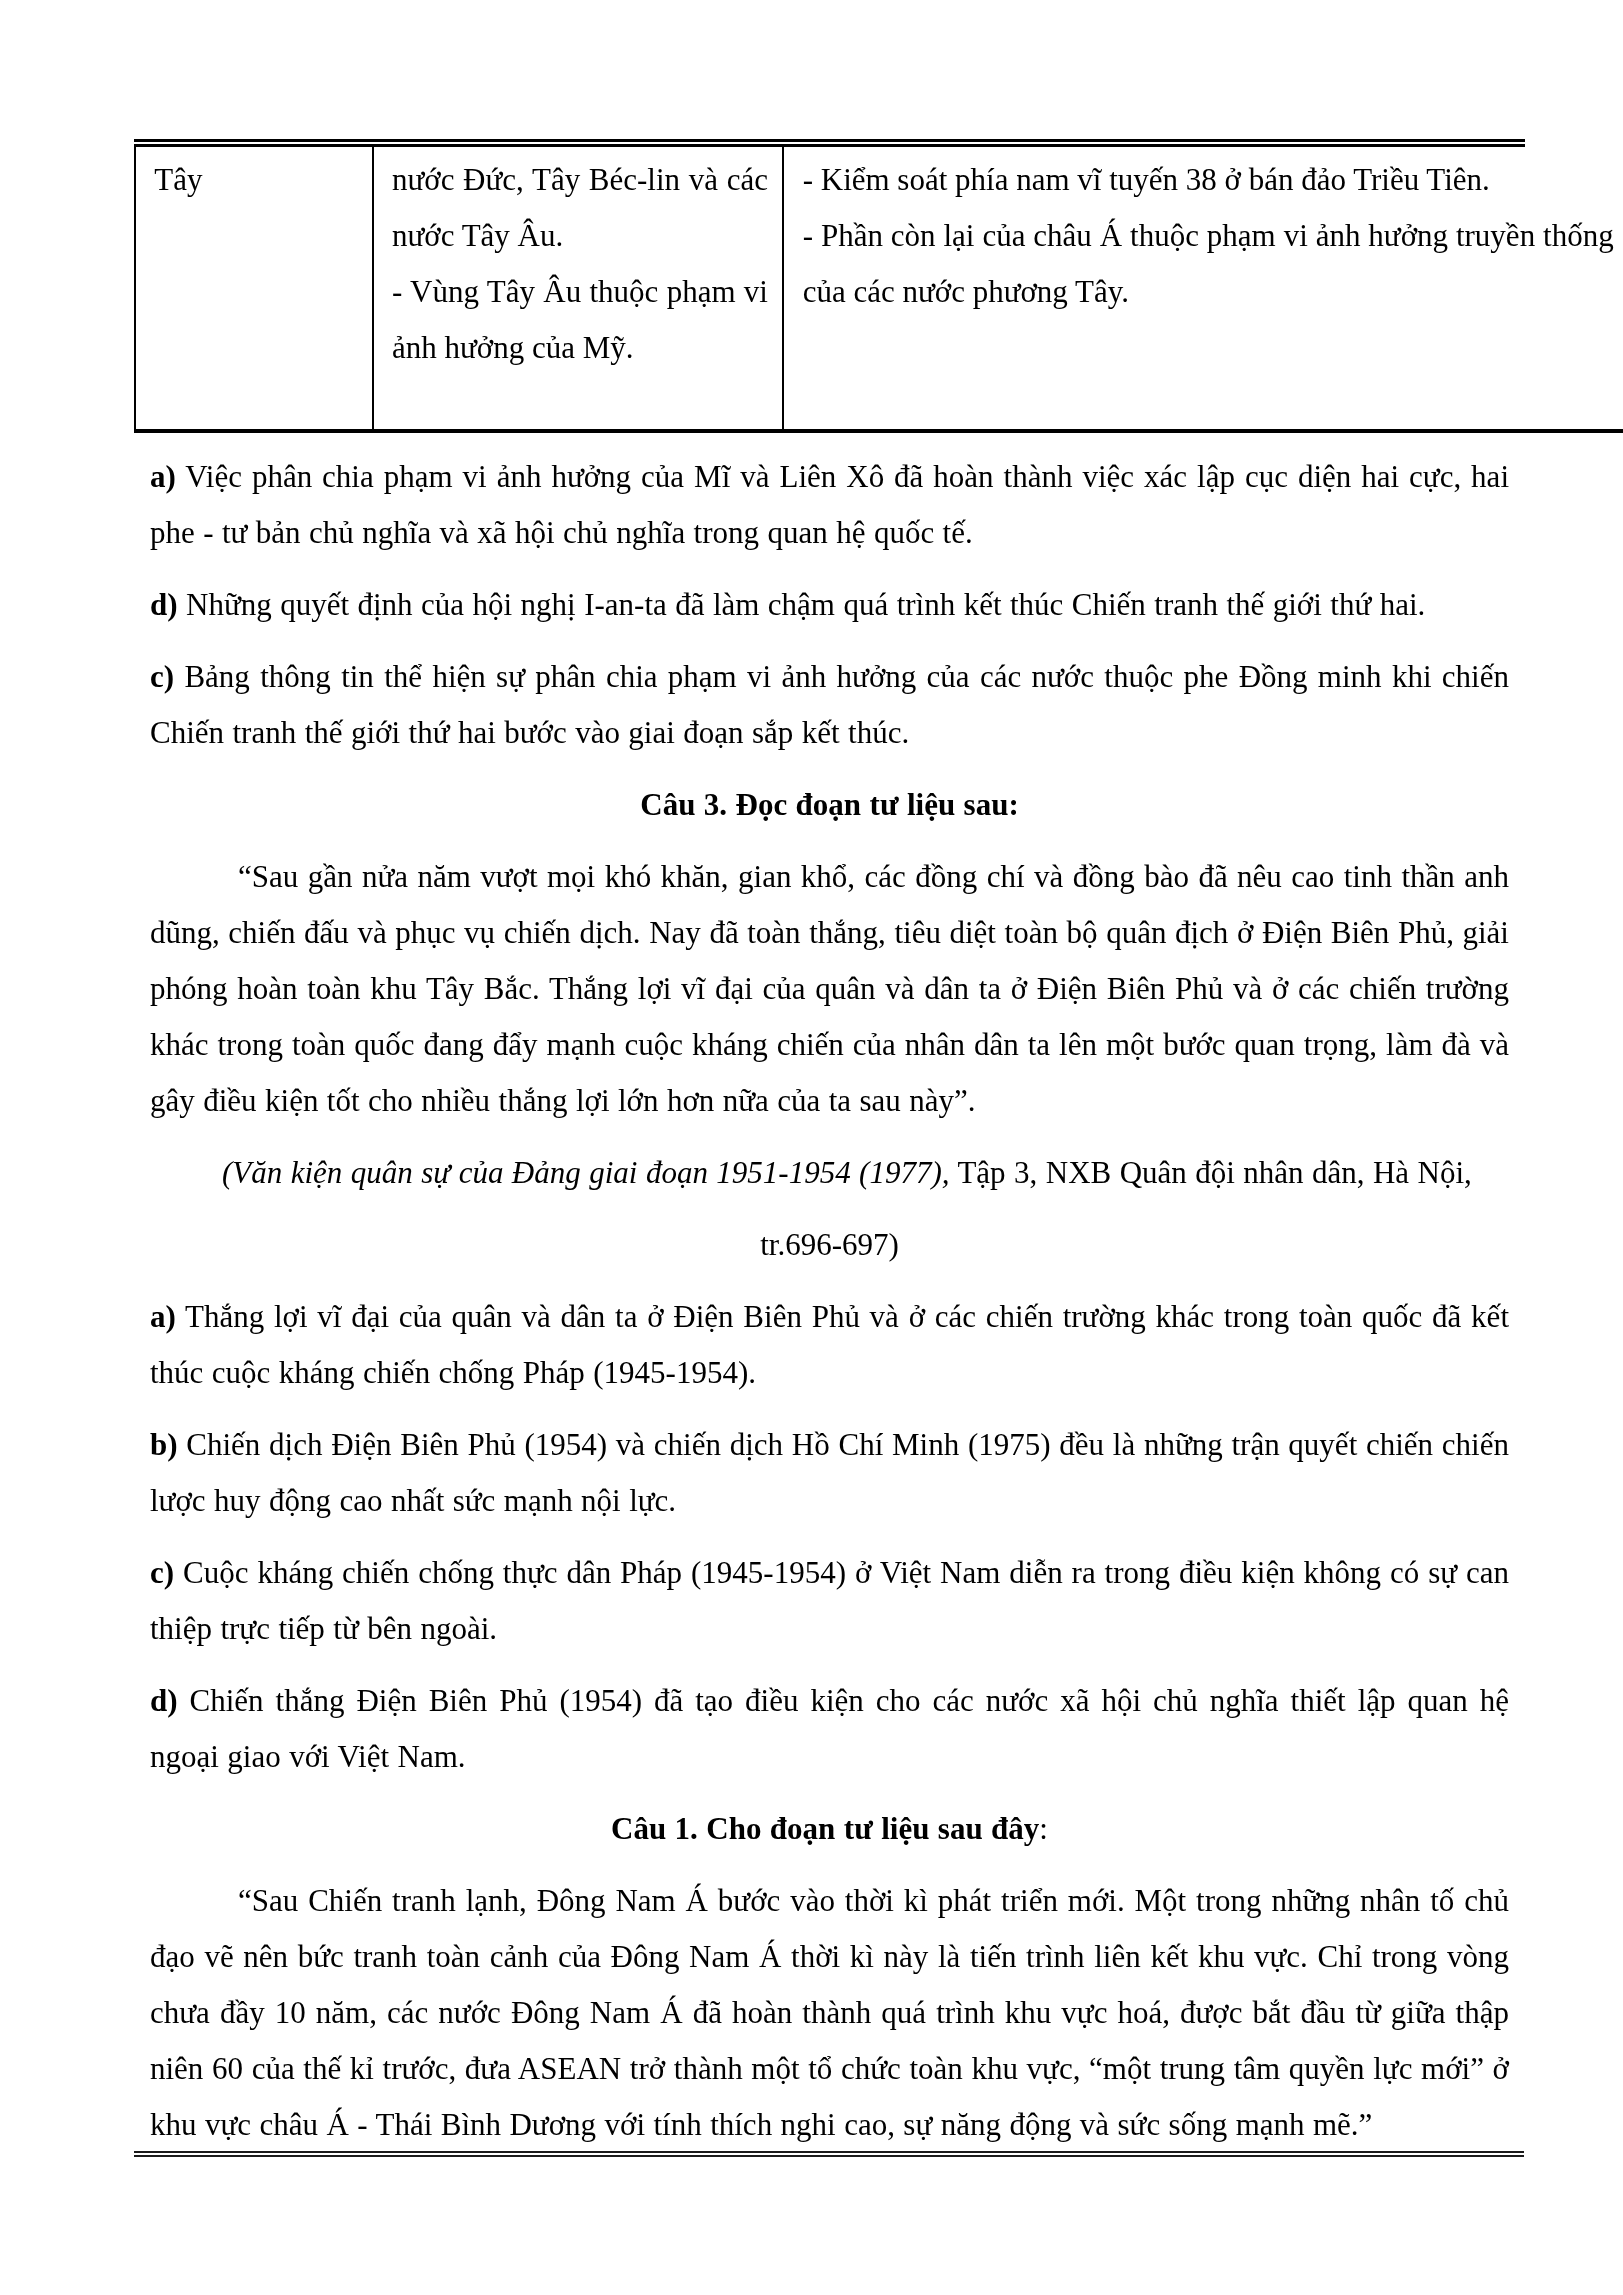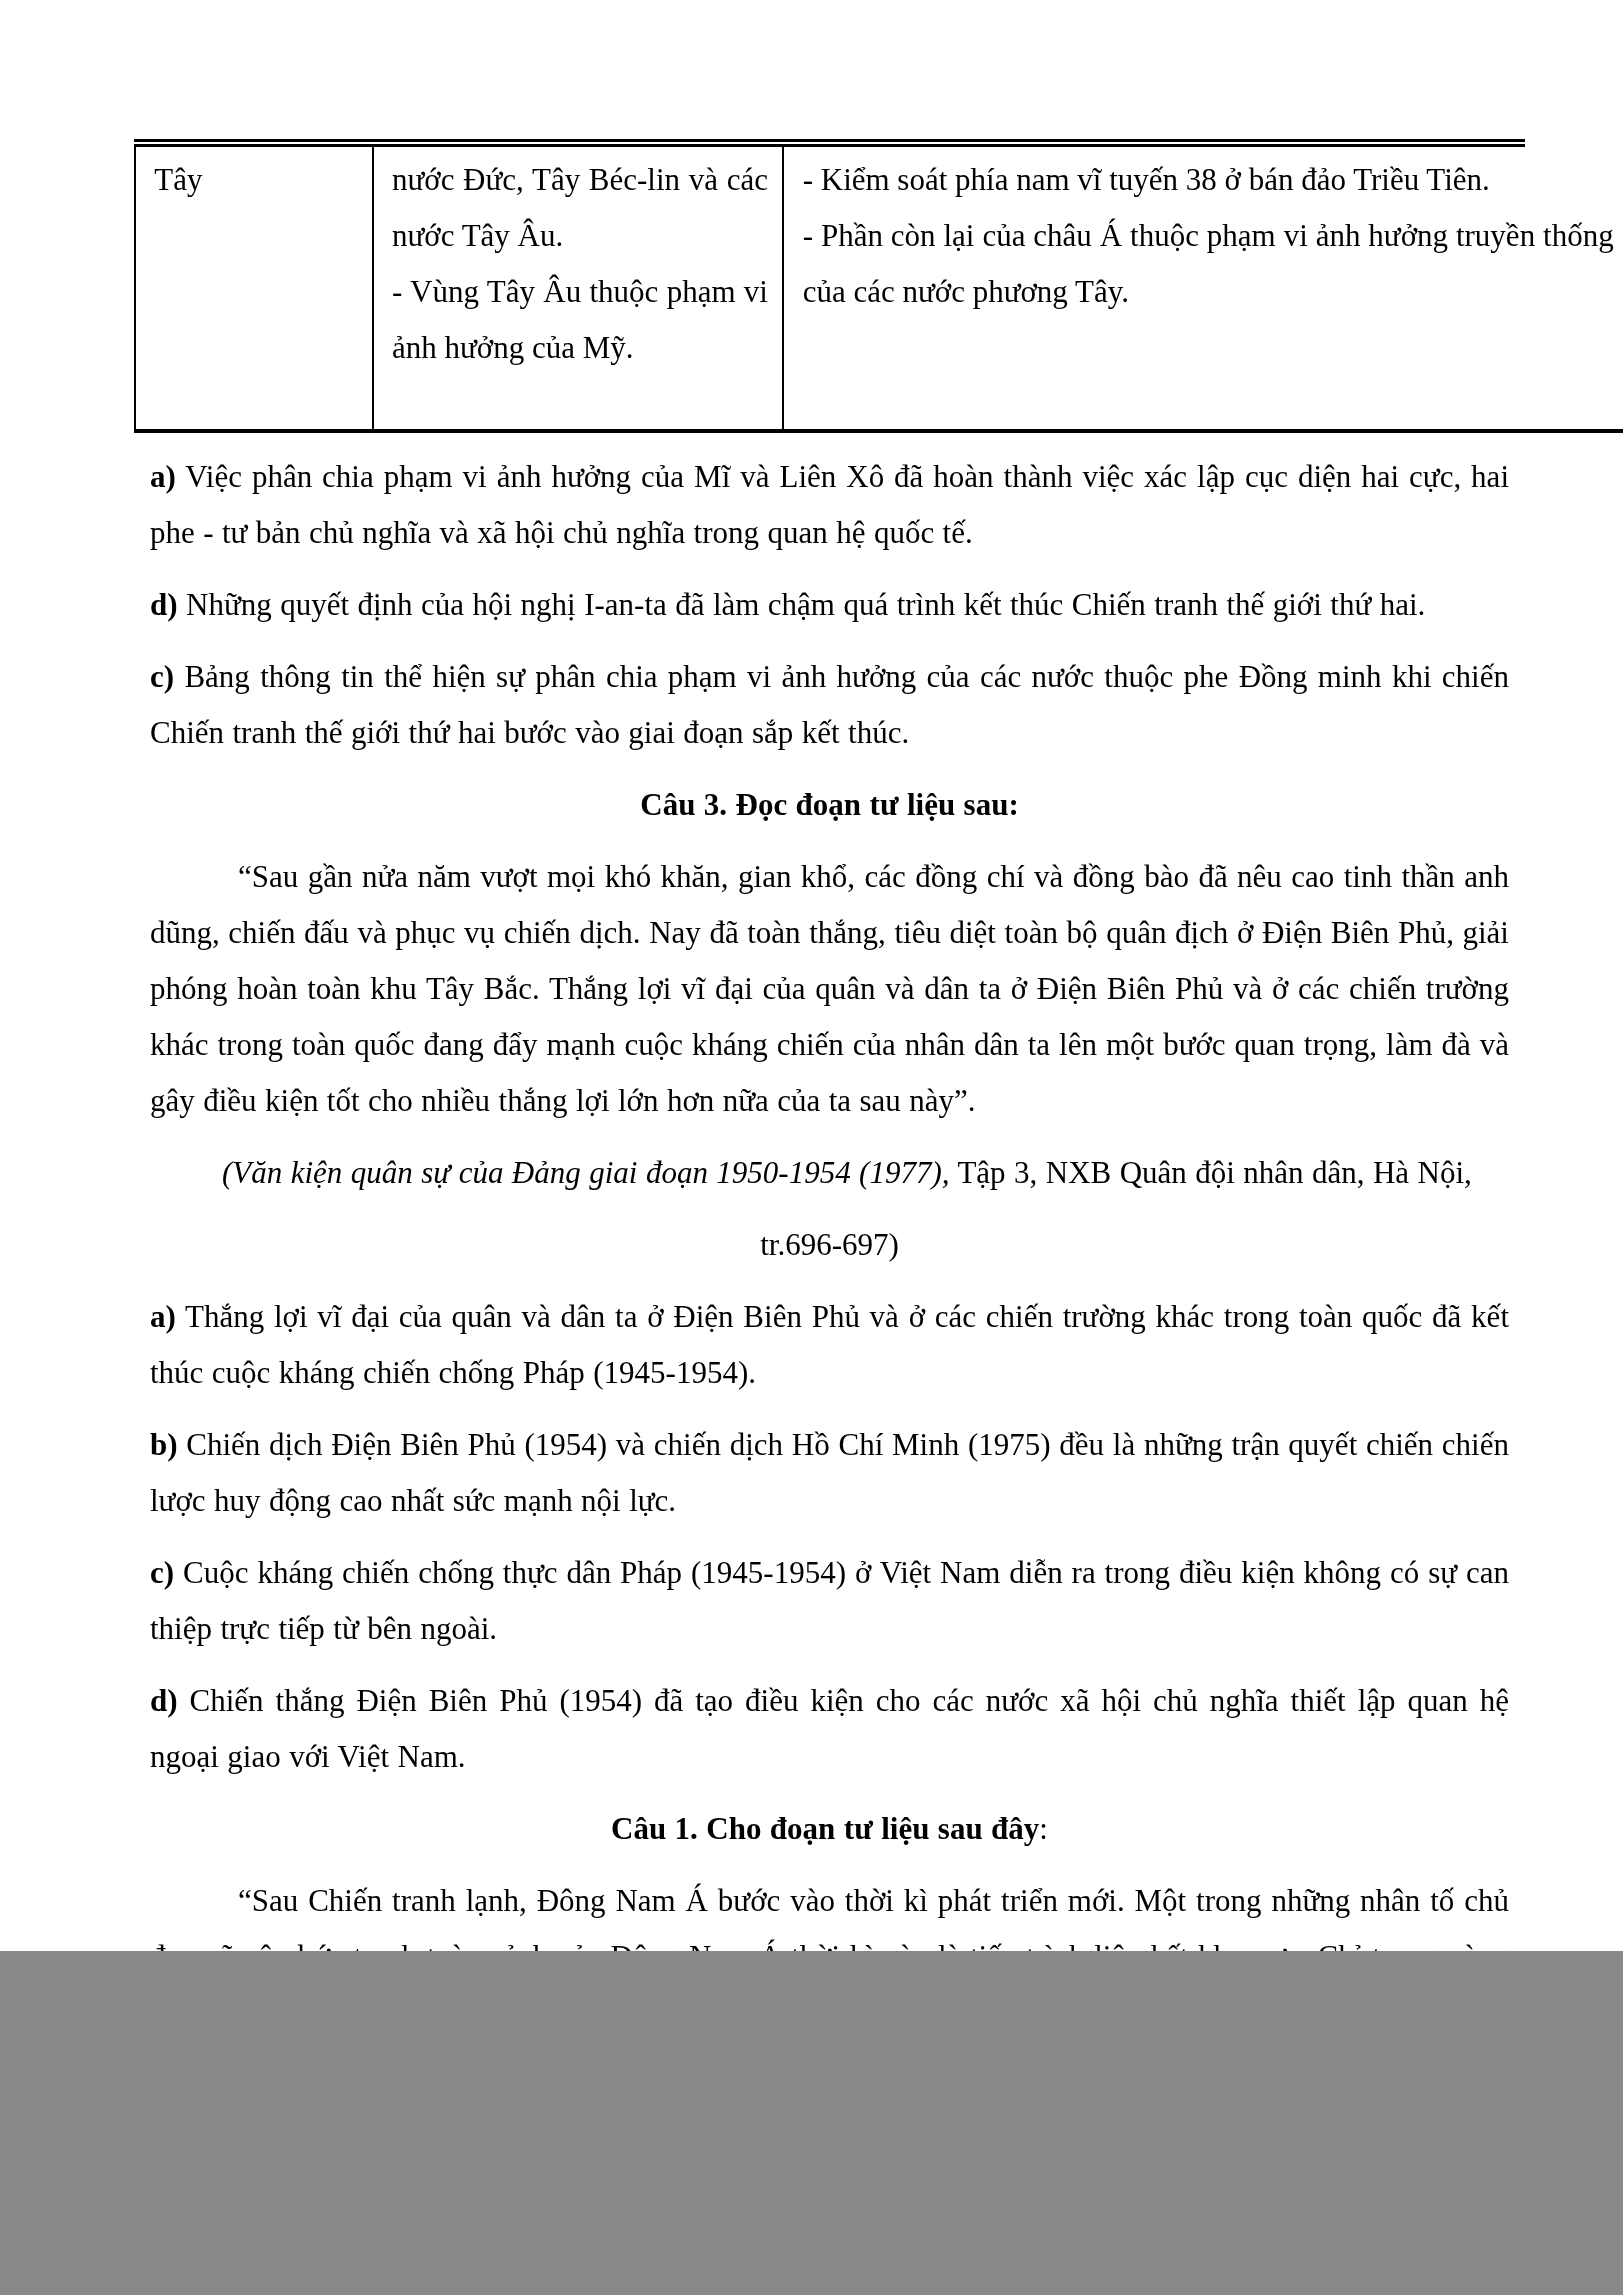--- a/index.html
+++ b/index.html
@@ -1,20 +1,20 @@
 <!DOCTYPE html>
 <html style="font-size:10.5px"><head>
 <meta charset="utf-8">
 <style>
   html, body { margin: 0; padding: 0; }
   body { background: #888; }
   .page {
     position: relative;
     width: 1623px;
-    height: 1951px;
+    height: 2295px;
     background: #ffffff;
     color: #000000;
     font-family: "Liberation Serif", "DejaVu Serif", serif;
     font-size: 31px;
     line-height: 56px;
     overflow: hidden;
   }
   .content {
     position: absolute;
     left: 134px;
@@ -95,21 +95,21 @@
       </tbody>
         </table>
     </div>
 
     <p class="para"><b>a)</b><span> Việc phân chia phạm vi ảnh hưởng của Mĩ và Liên Xô đã hoàn thành việc xác lập cục diện hai cực, hai phe - tư bản chủ nghĩa và xã hội chủ nghĩa trong quan hệ quốc tế.</span></p>
     <p class="para"><b>d)</b><span> Những quyết định của hội nghị I-an-ta đã làm chậm quá trình kết thúc Chiến tranh thế giới thứ hai.</span></p>
     <p class="para"><b>c)</b><span> Bảng thông tin thể hiện sự phân chia phạm vi ảnh hưởng của các nước thuộc phe Đồng minh khi chiến Chiến tranh thế giới thứ hai bước vào giai đoạn sắp kết thúc.</span></p>
 
     <p class="para heading"><b>Câu 3. Đọc đoạn tư liệu sau:</b></p>
     <p class="para quote">“Sau gần nửa năm vượt mọi khó khăn, gian khổ, các đồng chí và đồng bào đã nêu cao tinh thần anh dũng, chiến đấu và phục vụ chiến dịch. Nay đã toàn thắng, tiêu diệt toàn bộ quân địch ở Điện Biên Phủ, giải phóng hoàn toàn khu Tây Bắc. Thắng lợi vĩ đại của quân và dân ta ở Điện Biên Phủ và ở các chiến trường khác trong toàn quốc đang đẩy mạnh cuộc kháng chiến của nhân dân ta lên một bước quan trọng, làm đà và gây điều kiện tốt cho nhiều thắng lợi lớn hơn nữa của ta sau này”.</p>
-    <p class="para citation"><i>(Văn kiện quân sự của Đảng giai đoạn 1950-1954 (1977),</i><span> Tập 3, NXB Quân đội nhân dân, Hà Nội,</span></p>
+    <p class="para citation"><i>(Văn kiện quân sự của Đảng giai đoạn 1951-1954 (1977),</i><span> Tập 3, NXB Quân đội nhân dân, Hà Nội,</span></p>
     <p class="citation-page">tr.696-697)</p>
 
     <p class="para"><b>a)</b><span> Thắng lợi vĩ đại của quân và dân ta ở Điện Biên Phủ và ở các chiến trường khác trong toàn quốc đã kết thúc cuộc kháng chiến chống Pháp (1945-1954).</span></p>
     <p class="para"><b>b)</b><span> Chiến dịch Điện Biên Phủ (1954) và chiến dịch Hồ Chí Minh (1975) đều là những trận quyết chiến chiến lược huy động cao nhất sức mạnh nội lực.</span></p>
     <p class="para"><b>c)</b><span> Cuộc kháng chiến chống thực dân Pháp (1945-1954) ở Việt Nam diễn ra trong điều kiện không có sự can thiệp trực tiếp từ bên ngoài.</span></p>
     <p class="para"><b>d)</b><span> Chiến thắng Điện Biên Phủ (1954) đã tạo điều kiện cho các nước xã hội chủ nghĩa thiết lập quan hệ ngoại giao với Việt Nam.</span></p>
 
     <p class="para heading"><b>Câu 1. Cho đoạn tư liệu sau đây</b><span>:</span></p>
     <p class="para quote">“Sau Chiến tranh lạnh, Đông Nam Á bước vào thời kì phát triển mới. Một trong những nhân tố chủ đạo vẽ nên bức tranh toàn cảnh của Đông Nam Á thời kì này là tiến trình liên kết khu vực. Chỉ trong vòng chưa đầy 10 năm, các nước Đông Nam Á đã hoàn thành quá trình khu vực hoá, được bắt đầu từ giữa thập niên 60 của thế kỉ trước, đưa ASEAN trở thành một tổ chức toàn khu vực, “một trung tâm quyền lực mới” ở khu vực châu Á - Thái Bình Dương với tính thích nghi cao, sự năng động và sức sống mạnh mẽ.”</p>
 

